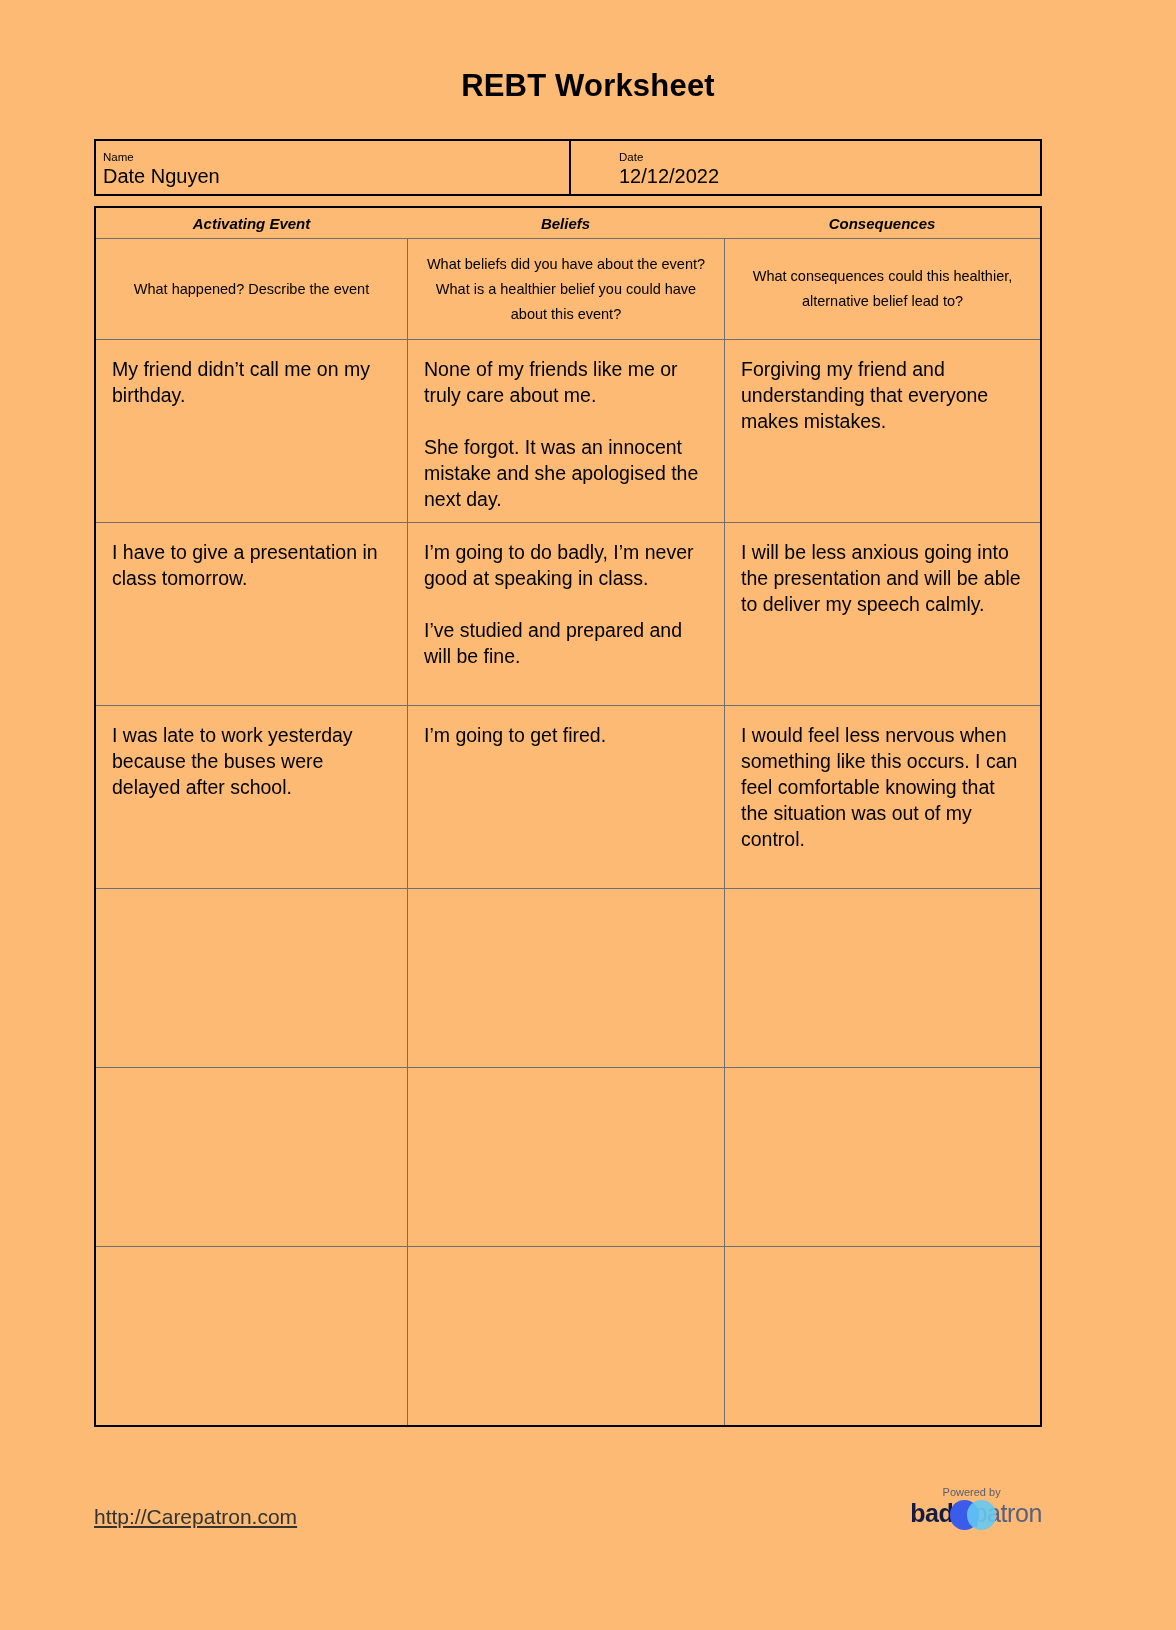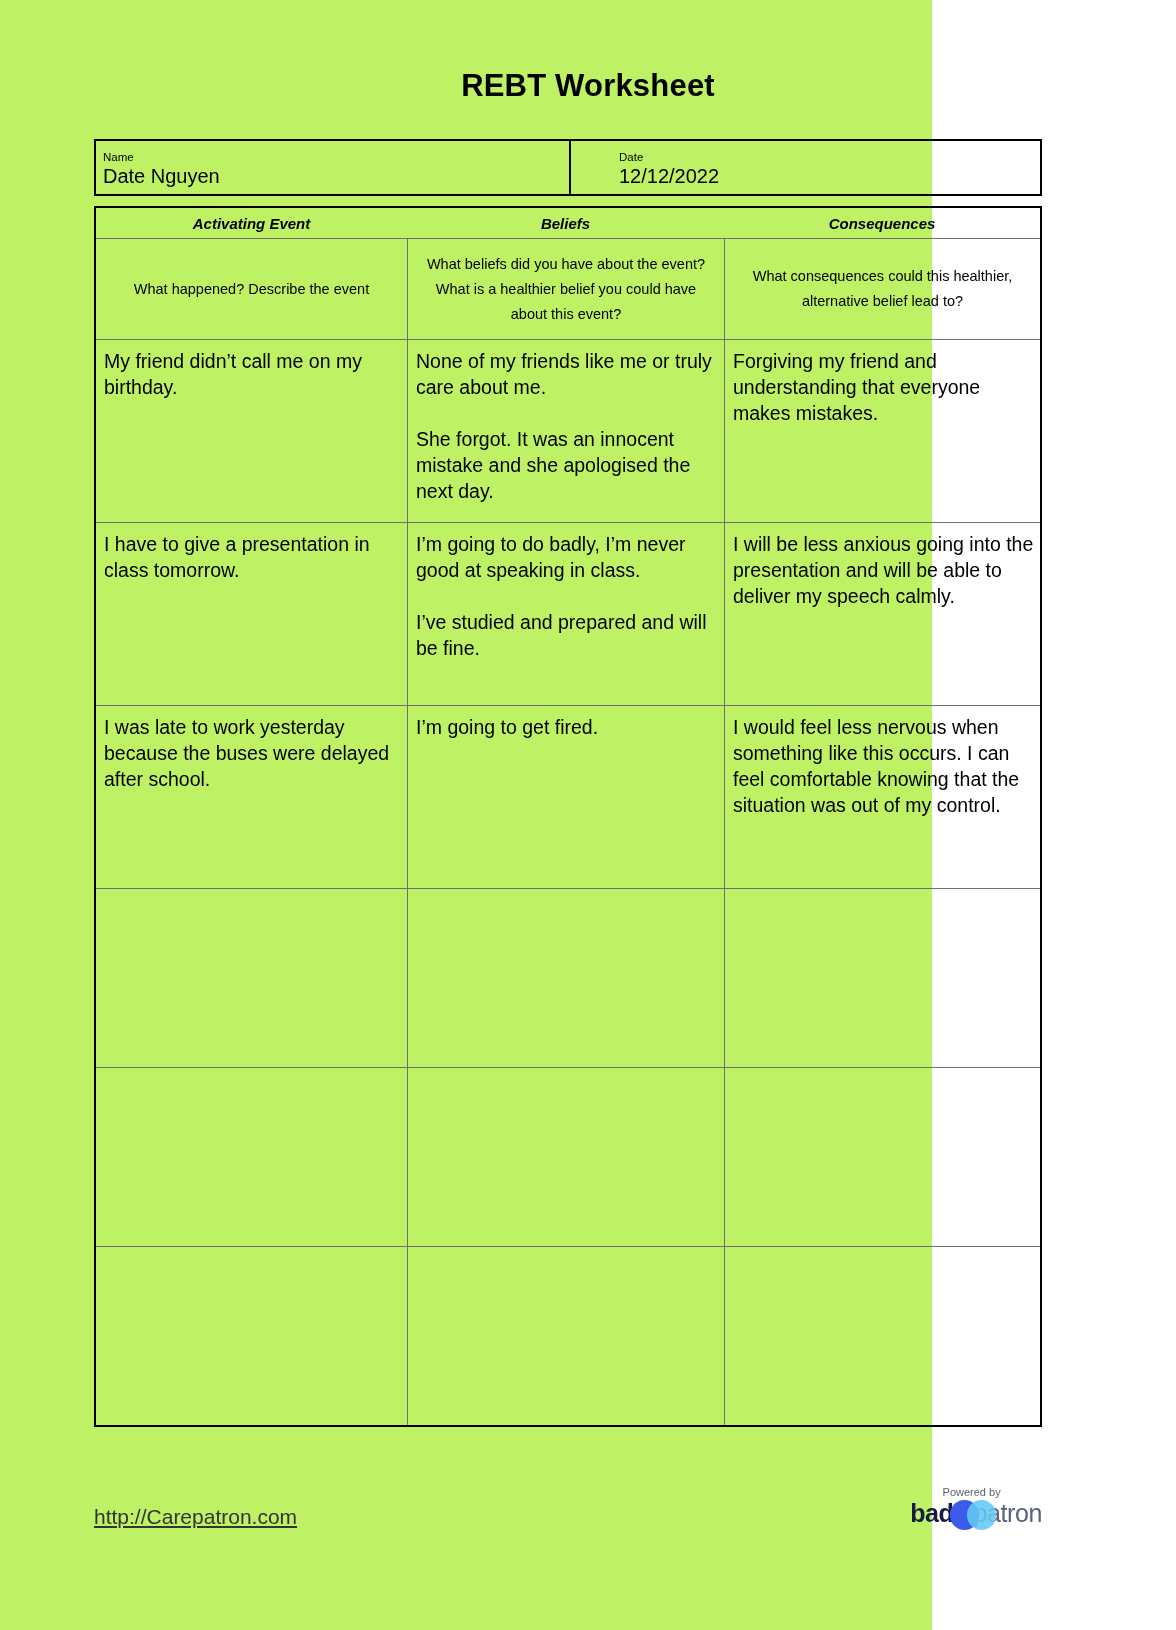--- a/index.html
+++ b/index.html
@@ -11,24 +11,24 @@
   body {
     width: 1176px;
     height: 1630px;
     font-family: "Liberation Sans", sans-serif;
     color: #000000;
     -webkit-font-smoothing: antialiased;
   }
 
   .page {
     position: relative;
-    width: 932px;
+    width: 1176px;
     height: 1630px;
     box-sizing: border-box;
-    background: #bef264;
+    background: #fdba74;
   }
 
   
   .doc-title {
     position: absolute;
     left: 0;
     top: 68px;
     width: 1176px;
     text-align: center;
     font-size: 31px;
@@ -134,21 +134,21 @@
     box-sizing: border-box;
     padding: 8px 6px 8px 8px;
     font-size: 19.5px;
     line-height: 26px;
     overflow: hidden;
   }
   .entry-cell + .entry-cell {
     border-left: 1px solid #6f6f6f;
   }
   .entry-cell p {
-    margin: 0;
+    margin: 8px;
   }
   .entry-cell p + p {
     margin-top: 26px;
   }
 
   
   .c1 { width: 311px; }
   .c2 { width: 317px; }
   .c3 { flex: 1; }
 

